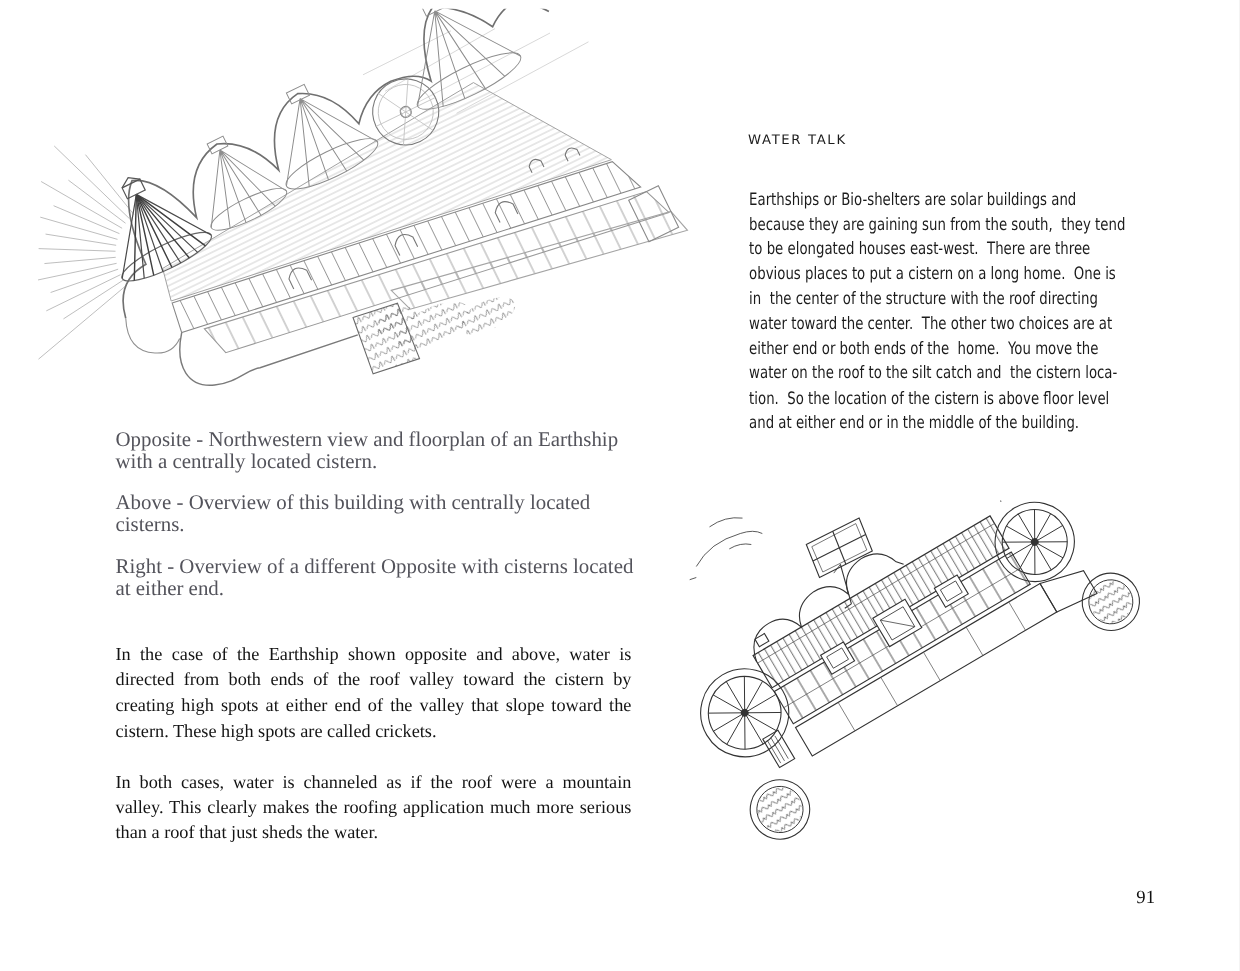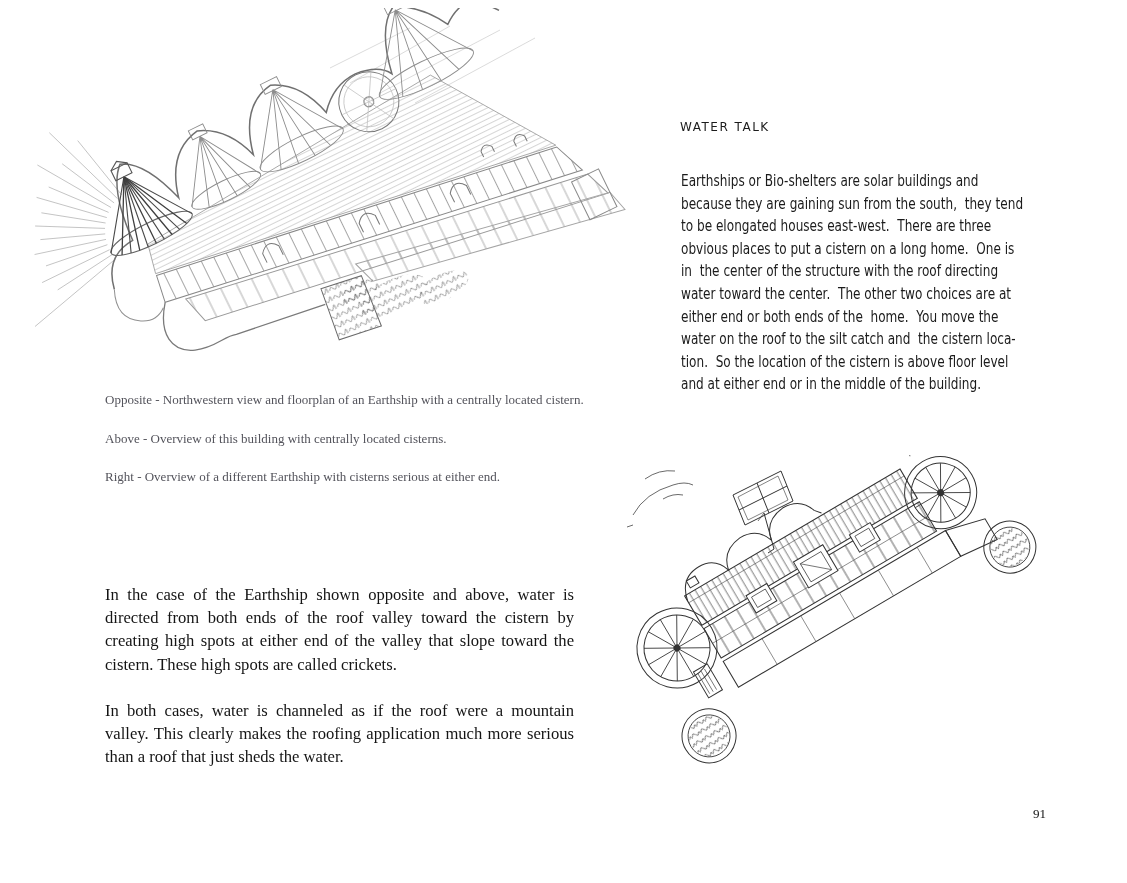--- a/index.html
+++ b/index.html
@@ -3,32 +3,32 @@
 <meta charset="utf-8">
 <style>
   html,body{margin:0;padding:0;background:#e8e8e8;}
   .page{
     position:relative;width:1127px;height:883px;background:#ffffff;
     overflow:hidden;font-family:"Liberation Serif",serif;
   }
   .fig-top{position:absolute;left:30px;top:8px;width:600px;height:368px;}
   .fig-bottom{position:absolute;left:615px;top:455px;width:480px;height:330px;}
   .captions{position:absolute;left:105px;top:390px;width:482px;
-    font-size:13px;line-height:19.5px;color:#53535b;}
+    font-size:19px;line-height:19.5px;color:#53535b;}
   .captions p{margin:0 0 19px 0;}
   .bodytext{position:absolute;left:105px;top:545px;width:469px;
     font-size:16.6px;line-height:23.2px;color:#141414;text-align:justify;margin-top:38px;}
   .bodytext p{margin:0 0 23px 0;}
   .wt-heading{position:absolute;left:680px;top:120px;
     font-family:"DejaVu Sans",sans-serif;font-size:12px;letter-spacing:1.5px;color:#1c1c1c;}
   .hand{position:absolute;left:681px;top:170px;
     font-family:"DejaVu Sans",sans-serif;font-size:15.5px;line-height:22.6px;color:#1b1b1b;
     transform:scaleX(0.78);transform-origin:left top;}
   .hand div{white-space:pre;}
-  .pagenum{position:absolute;left:1033px;top:806px;font-size:13px;color:#101010;}
+  .pagenum{position:absolute;left:1033px;top:806px;font-size:17px;color:#101010;}
 </style>
 </head>
 <body>
 
 <div class="page">
 
   <div class="fig-top">
     <svg width="600" height="368" viewBox="0 0 600 368">
       <defs>
         <pattern id="pv1" patternUnits="userSpaceOnUse" width="13" height="8">
@@ -138,21 +138,21 @@
           <ellipse cx="368" cy="404" rx="28" ry="13" fill="url(#scr)"></ellipse>
           <ellipse cx="292" cy="372" rx="20" ry="10" fill="url(#scr)"></ellipse>
         </g>
       </g>
     </svg>
   </div>
 
   <div class="captions">
     <p>Opposite - Northwestern view and floorplan of an Earthship with a centrally located cistern.</p>
     <p>Above - Overview of this building with centrally located cisterns.</p>
-    <p>Right - Overview of a different Earthship with cisterns serious at either end.</p>
+    <p>Right - Overview of a different Opposite with cisterns located at either end.</p>
   </div>
 
   <div class="bodytext">
     <p>In the case of the Earthship shown opposite and above, water is directed from both ends of the roof valley toward the cistern by creating high spots at either end of the valley that slope toward the cistern.  These high spots are called crickets.</p>
     <p>In both cases, water is channeled as if the roof were a mountain valley.  This clearly makes the roofing application much more serious than a roof that just sheds the water.</p>
   </div>
 
   <div class="wt-heading">WATER TALK</div>
   <div class="hand">
     <div>Earthships or Bio-shelters are solar buildings and</div>

